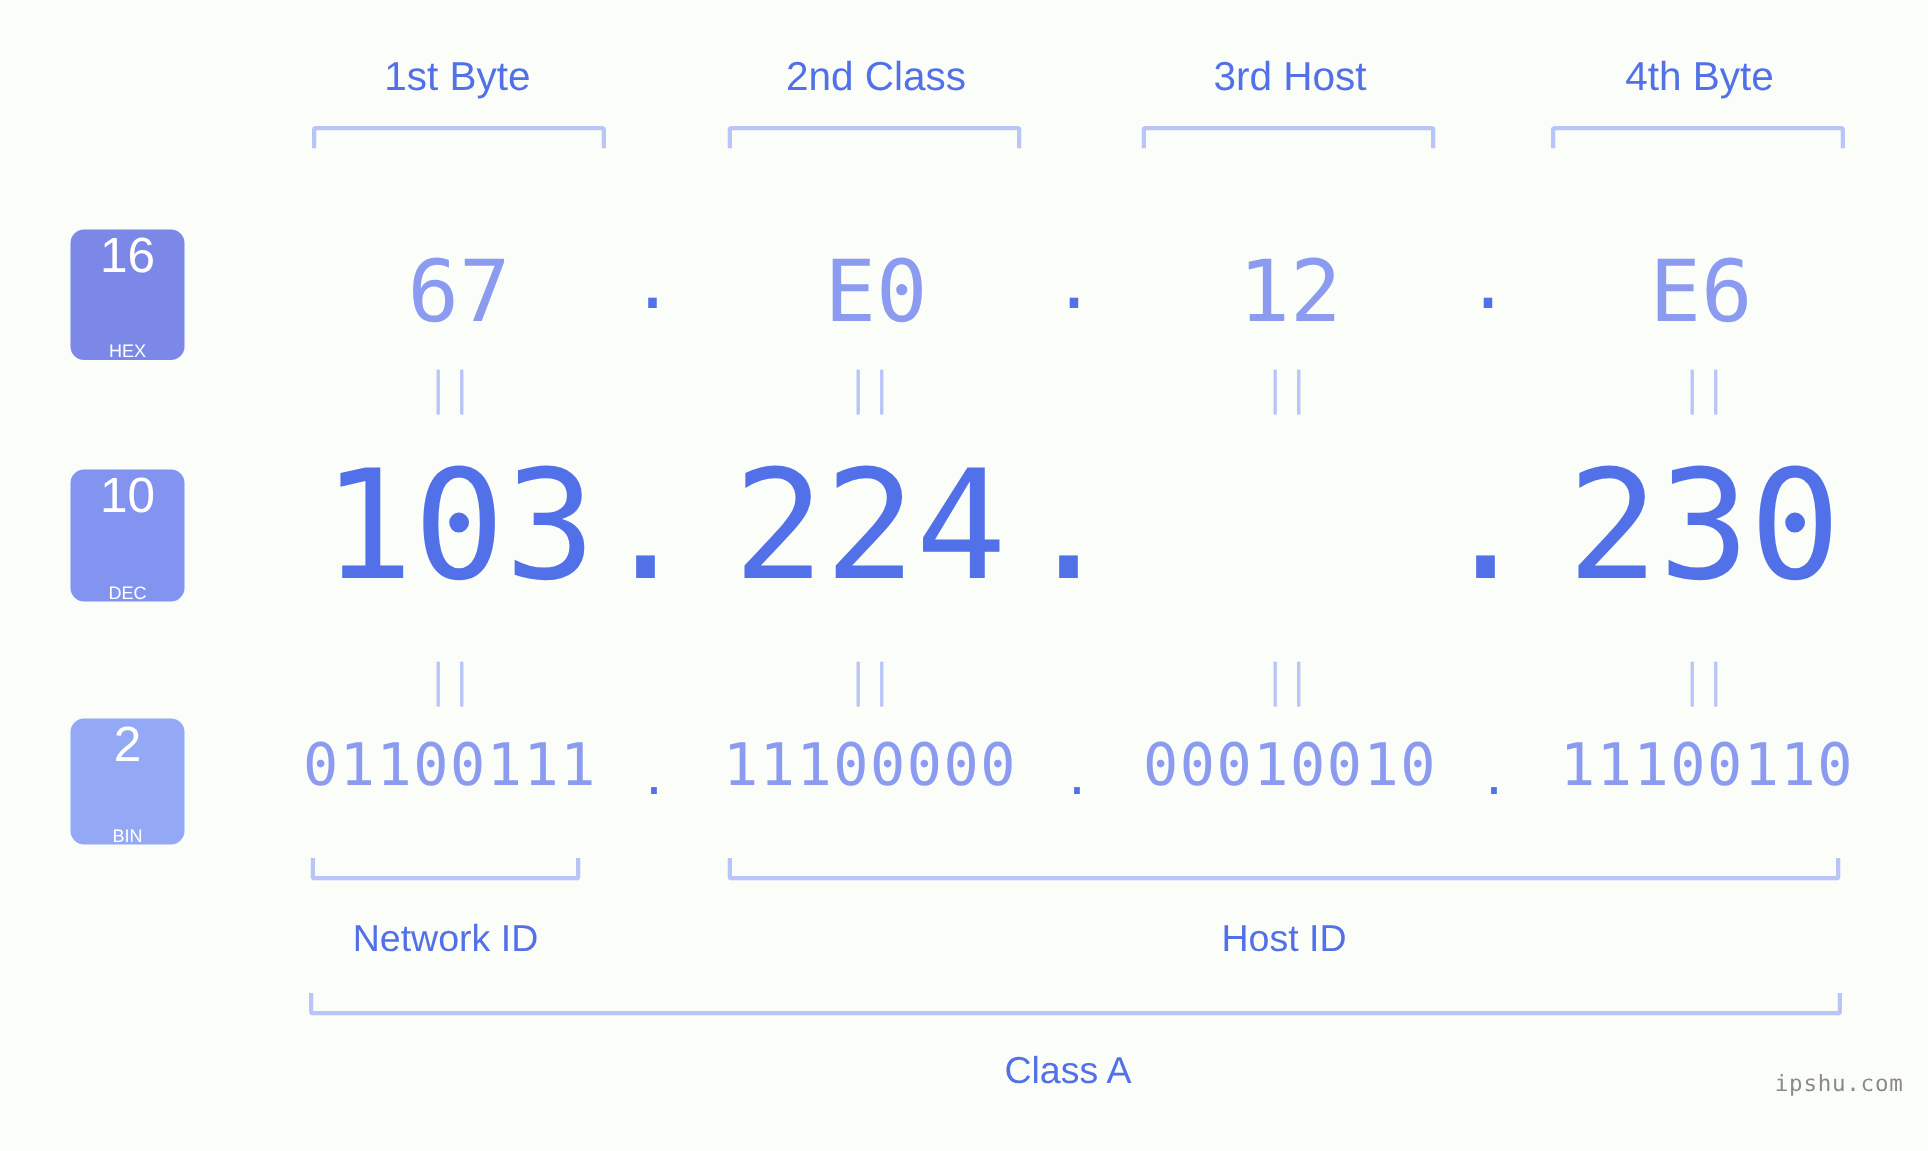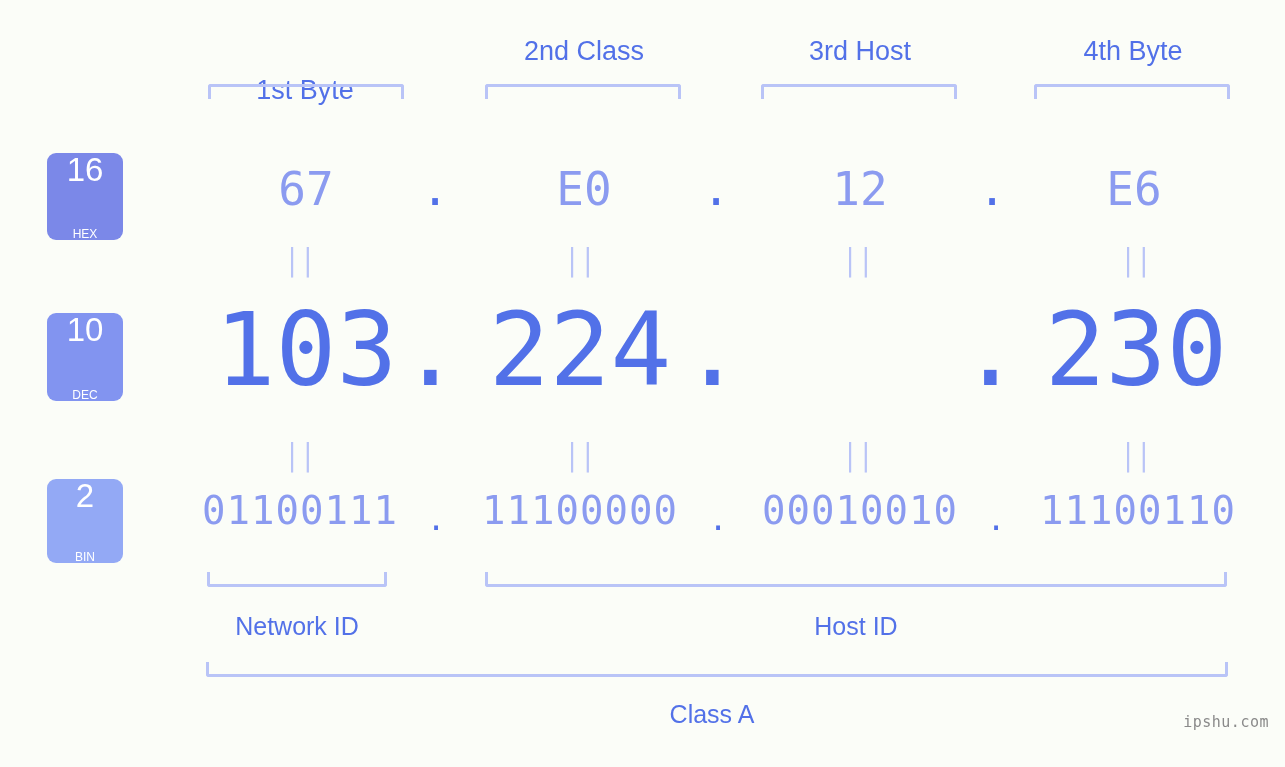--- a/index.html
+++ b/index.html
@@ -34,21 +34,21 @@
     line-height:1;
   }
   .badge .num{font-size:33px;letter-spacing:0px;}
   .badge .sub{font-size:12px;margin-top:4px;}
   #badge-hex{top:153px;height:87px;background:#7b88e8;}
   #badge-dec{top:313px;height:88px;background:#8294f0;}
   #badge-bin{top:479px;height:84px;background:#93a9f5;}
   .cell{position:absolute;text-align:center;white-space:nowrap;}
 
   .hex-val{
-    color:#8b9bf0;font-size:46px;
+    color:#8b9bf0;font-size:57px;
     font-family:"DejaVu Sans Mono", monospace;
     top:162px;
     text-align:center;
   }
   .hex-dot{
     color:#5271e8;font-size:46px;top:162px;
     font-family:"DejaVu Sans Mono", monospace;
   }
 
   .dec-val{
@@ -91,21 +91,21 @@
     color:#8a8a8a;font-size:15px;
     font-family:"DejaVu Sans Mono", monospace;
     letter-spacing:0.5px;
   }
 </style>
 </head>
 <body>
 
 <div class="stage">
 
-  <div class="byte-head" style="left:205px;top:36px;width:200px;margin-top:39px;">1st Byte</div>
+  <div class="byte-head" style="left:205px;top:36px;width:200px;">1st Byte</div>
   <div class="byte-head" style="left:484px;top:36px;width:200px;">2nd Class</div>
   <div class="byte-head" style="left:760px;top:36px;width:200px;">3rd Host</div>
   <div class="byte-head" style="left:1033px;top:36px;width:200px;">4th Byte</div>
 
   <div class="brk brk-down" style="left:208px;top:84px;width:196px;"></div>
   <div class="brk brk-down" style="left:485px;top:84px;width:196px;"></div>
   <div class="brk brk-down" style="left:761px;top:84px;width:196px;"></div>
   <div class="brk brk-down" style="left:1034px;top:84px;width:196px;"></div>
 
   <div class="badge" id="badge-hex">

